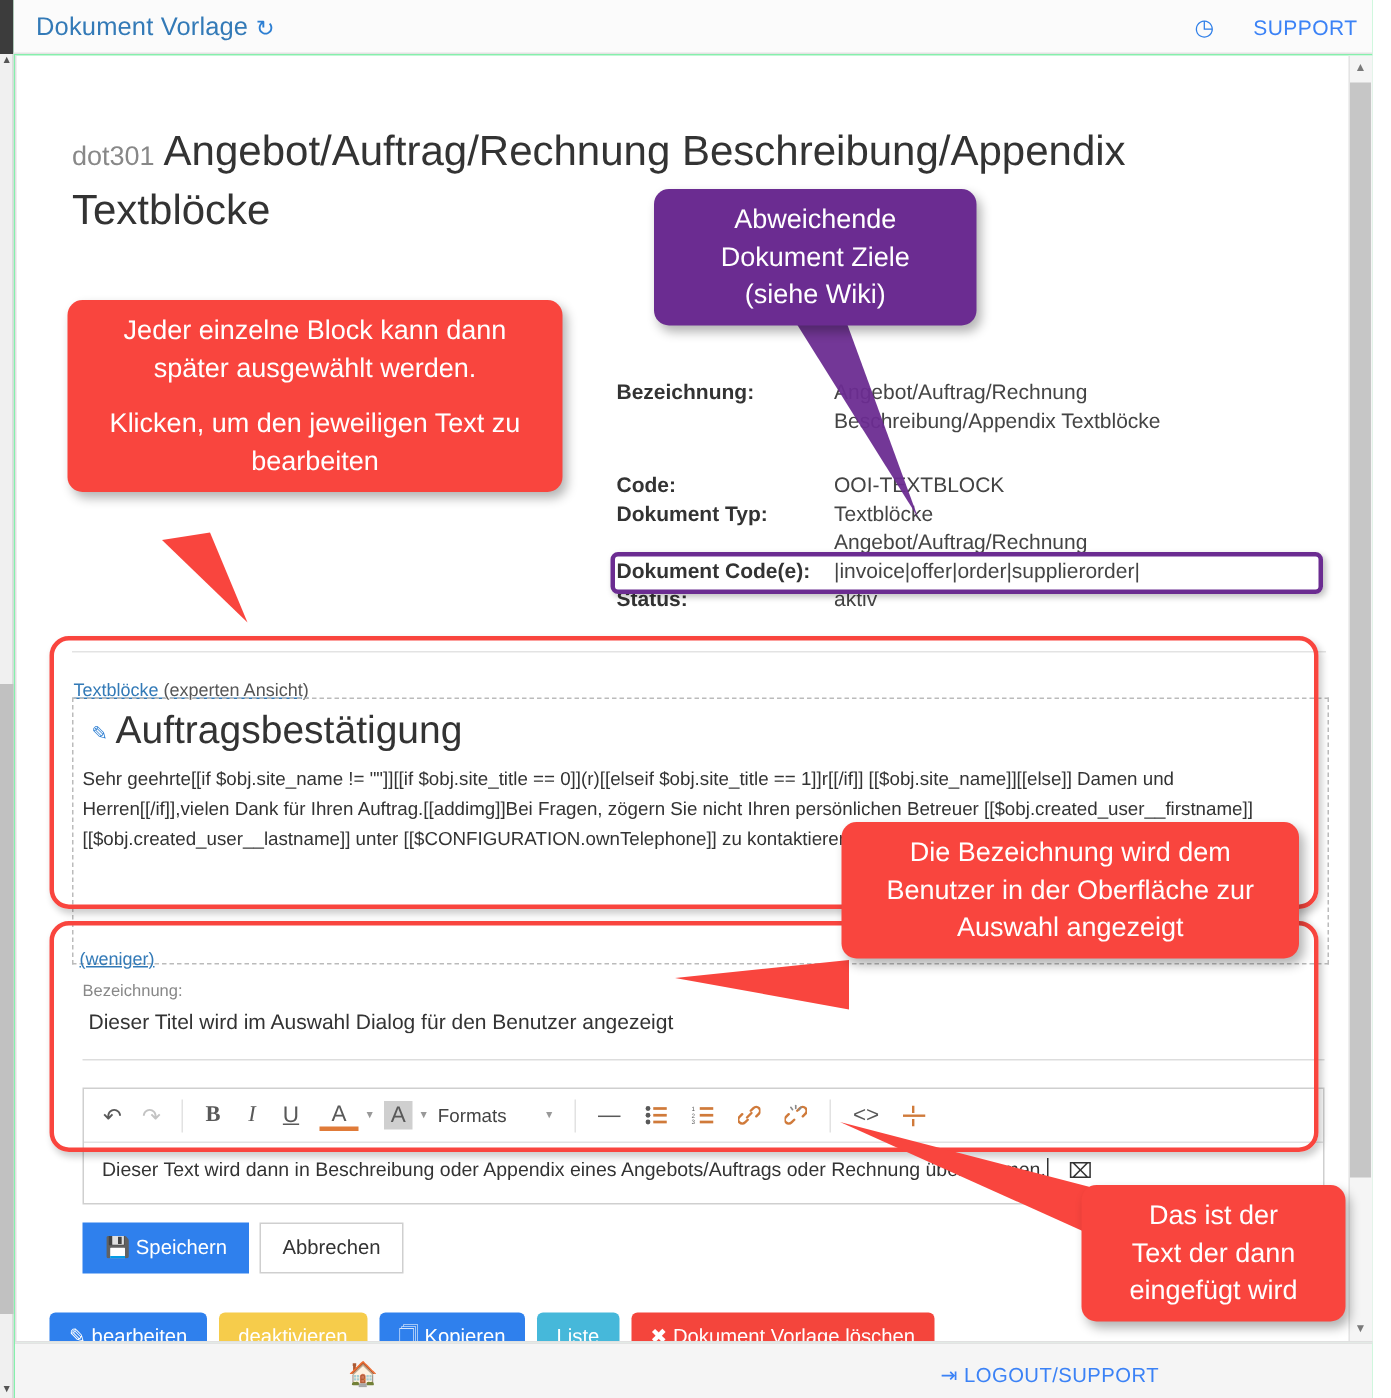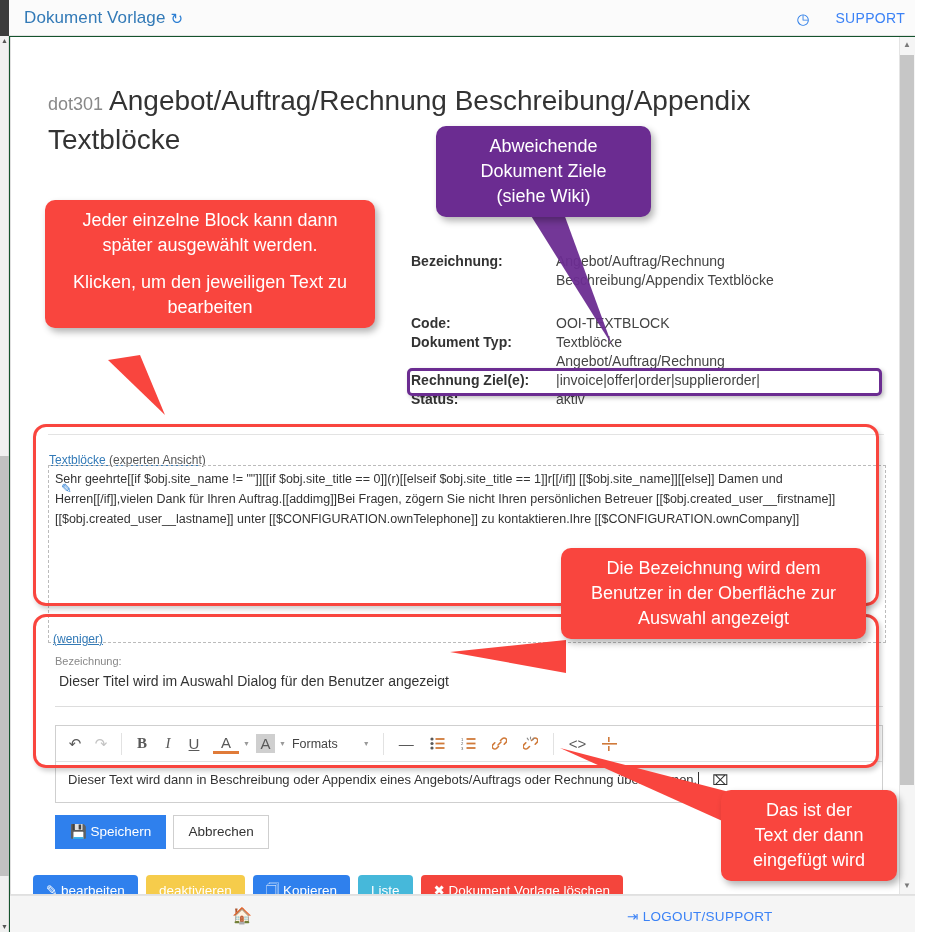--- a/index.html
+++ b/index.html
@@ -6,21 +6,21 @@
   html, body {
     margin: 0; padding: 0;
     width: 927px; height: 932px;
     overflow: hidden;
     font-family: "Liberation Sans", sans-serif;
     background: #ffffff;
   }
   #screen {
     position: relative;
     width: 915px; height: 932px;
-    background: #14532d;
+    background: #86efac;
     overflow: hidden;
   }
 
   
   .edge-dark {
     position: absolute; left: 0; top: 0; width: 9px; height: 36px;
     background: #3c3c3c;
   }
   .edge-scroll-track {
     position: absolute; left: 0; top: 36px; width: 9px; height: 896px;
@@ -314,38 +314,39 @@
           </div>
         <div class="row">
             <div class="lbl">Dokument Typ:</div>
             <div class="val">Textblöcke</div>
           </div>
         <div class="row">
             <div class="lbl"></div>
             <div class="val">Angebot/Auftrag/Rechnung</div>
           </div>
         <div class="row">
-            <div class="lbl">Rechnung Ziel(e):</div>
+            <div class="lbl">Dokument Code(e):</div>
             <div class="val">|invoice|offer|order|supplierorder|</div>
           </div>
         <div class="row">
             <div class="lbl">Status:</div>
             <div class="val">aktiv</div>
           </div>
       </div>
       <div class="ziel-box"></div>
       <div class="details-sep"></div>
 
       <div class="tb-link">
         <span>Textblöcke</span>
         <span class="plain">(experten Ansicht)</span>
       </div>
       <div class="tb-dashed"></div>
       <div class="tb-body">
         <span class="pencil-icon">✎</span>
+        <div class="tb-title">Auftragsbestätigung</div>
         <div class="tb-text">Sehr geehrte[[if $obj.site_name != ""]][[if $obj.site_title == 0]](r)[[elseif $obj.site_title == 1]]r[[/if]] [[$obj.site_name]][[else]] Damen und Herren[[/if]],vielen Dank für Ihren Auftrag.[[addimg]]Bei Fragen, zögern Sie nicht Ihren persönlichen Betreuer [[$obj.created_user__firstname]] [[$obj.created_user__lastname]] unter [[$CONFIGURATION.ownTelephone]] zu kontaktieren.Ihre [[$CONFIGURATION.ownCompany]]</div>
       </div>
       <div class="weniger">(weniger)</div>
 
       <div class="form-wrap">
         <div class="field-label">Bezeichnung:</div>
         <input class="field-input" value="Dieser Titel wird im Auswahl Dialog für den Benutzer angezeigt" style="">
 
         <div class="editor">
           <div class="ed-toolbar">

